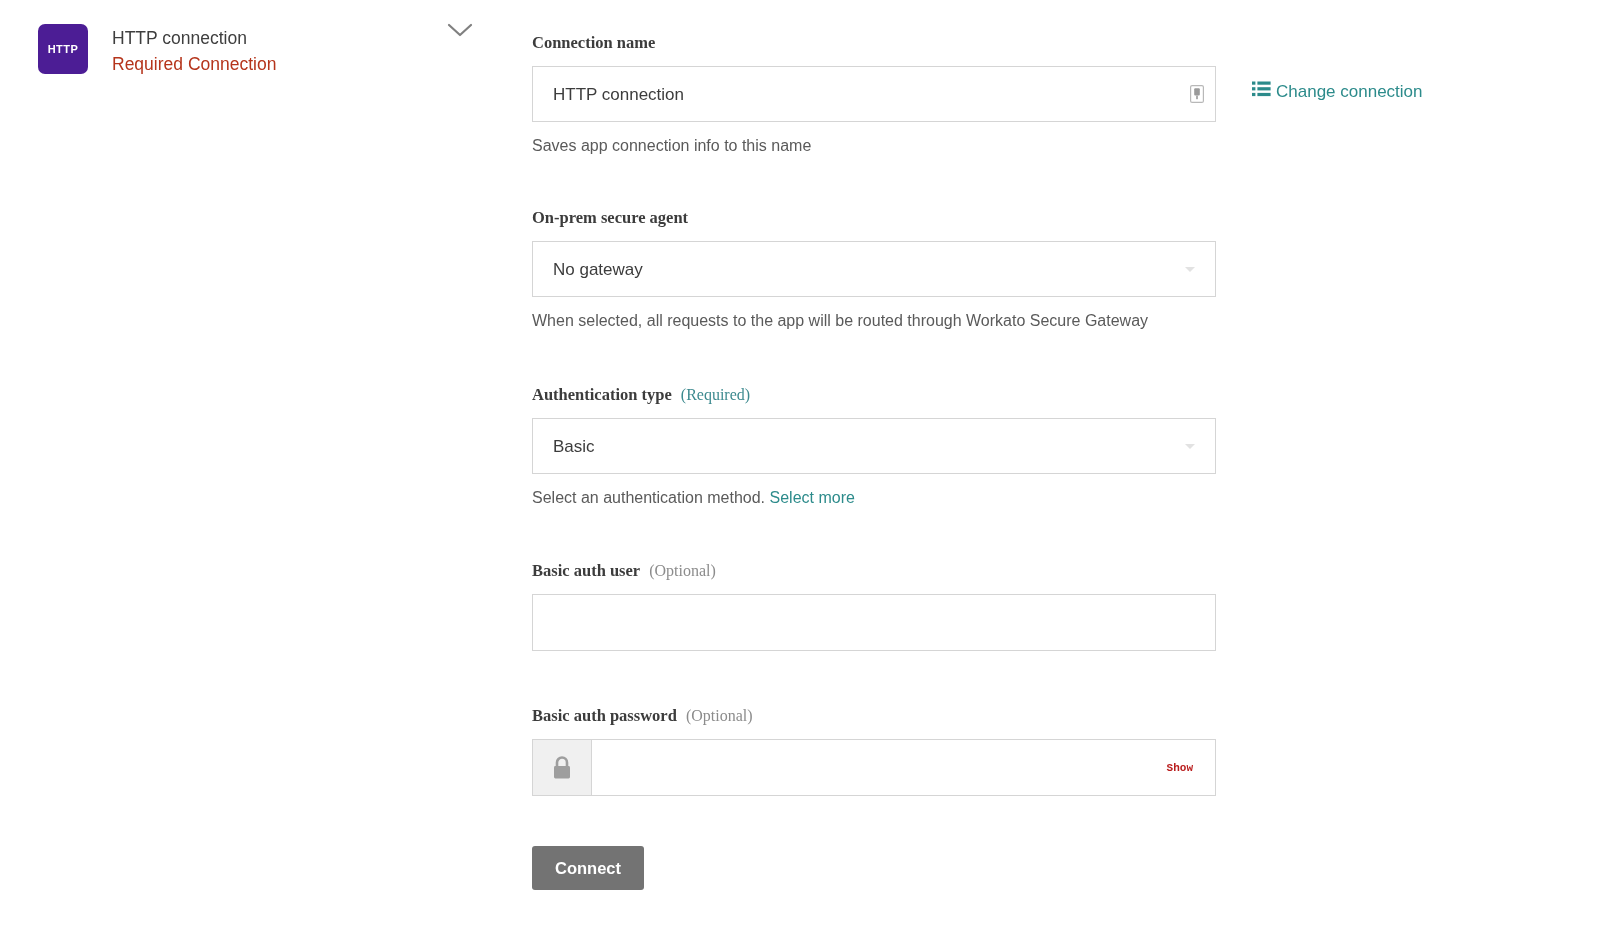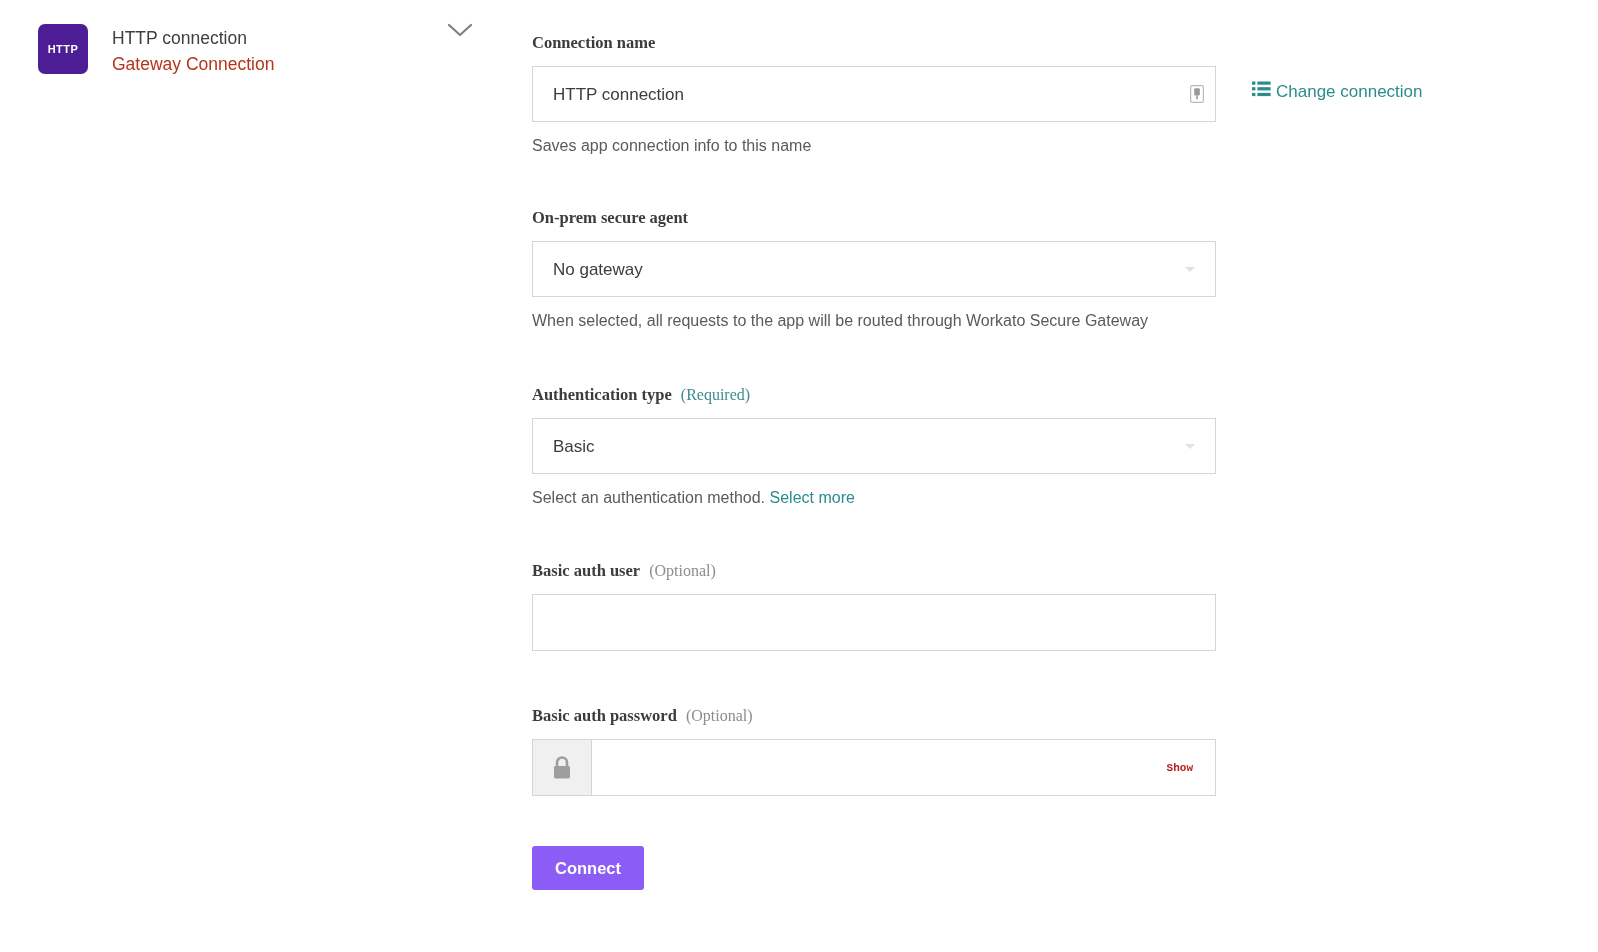--- a/index.html
+++ b/index.html
@@ -192,21 +192,21 @@
     color: #b91c1c;
     font-weight: bold;
     cursor: pointer;
     font-family: Liberation Mono, monospace;
   }
 
   
   .connect-btn {
     width: 112px;
     height: 44px;
-    background: #8b5cf6;
+    background: #737373;
     border: none;
     border-radius: 3px;
     color: #ffffff;
     font-size: 16.5px;
     font-weight: bold;
     font-family: "Liberation Sans", sans-serif;
     cursor: pointer;
     display: flex;
     align-items: center;
     justify-content: center;
@@ -215,21 +215,21 @@
 </style>
 </head>
 <body>
 
 <div class="conn-header">
   <div class="app-icon">
     <span class="app-icon-text">HTTP</span>
   </div>
   <div class="conn-titles">
     <div class="conn-title">HTTP connection</div>
-    <div class="conn-status">Gateway Connection</div>
+    <div class="conn-status">Required Connection</div>
   </div>
 </div>
 
 <div class="chevron-toggle">
   <span>
     <svg width="26" height="16" viewBox="0 0 26 16" aria-hidden="true">
       <path d="M2 3 L13 13 L24 3" fill="none" stroke="#808080" stroke-width="2.2" stroke-linecap="round" stroke-linejoin="round"></path>
     </svg>
   </span>
 </div>

